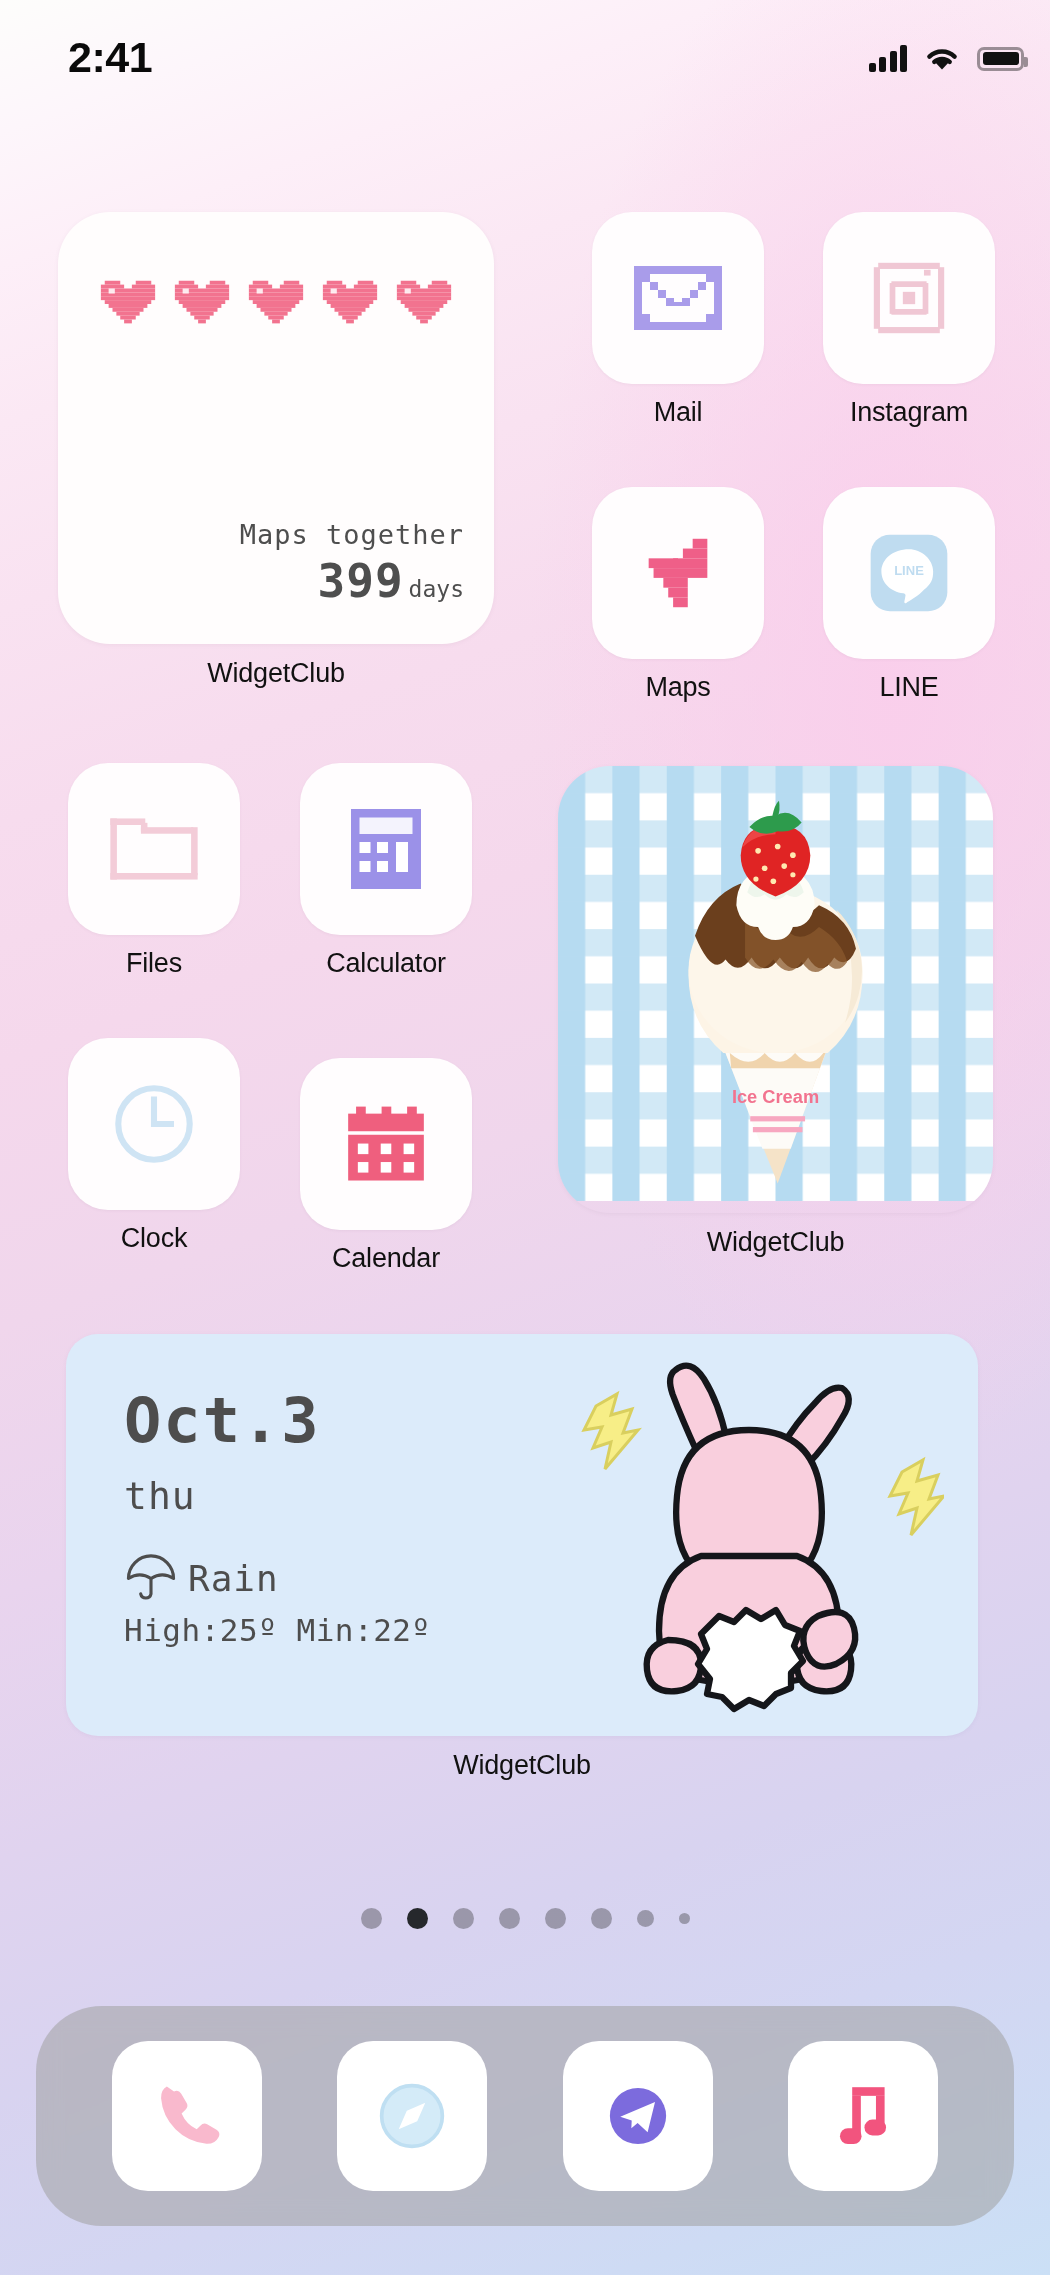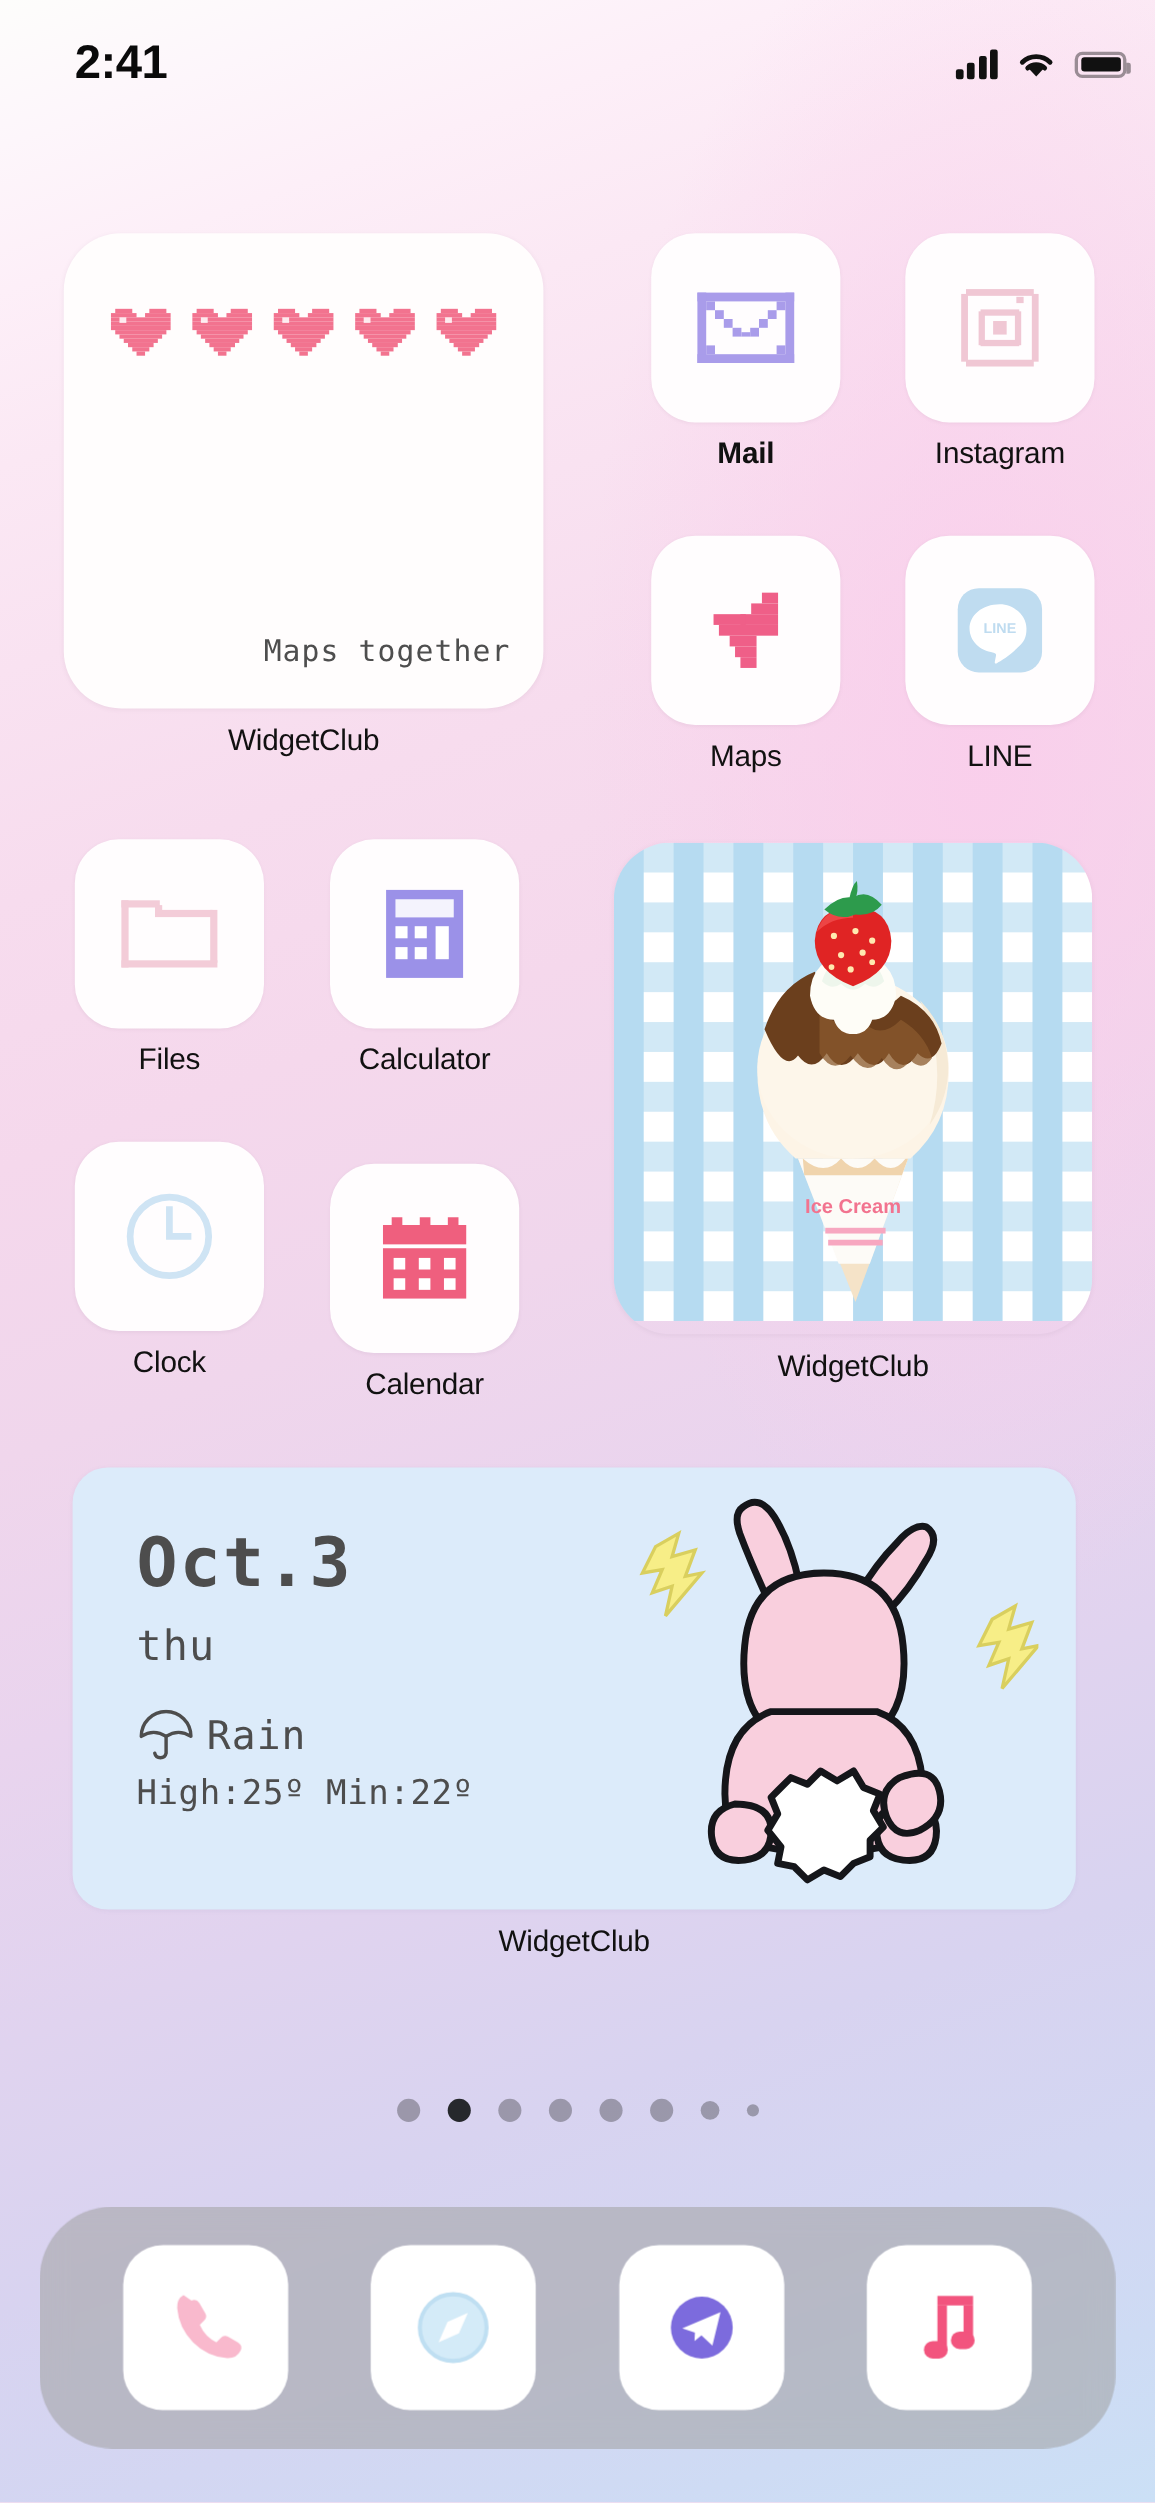--- a/index.html
+++ b/index.html
@@ -264,26 +264,29 @@
                 <rect x="4" y="8" width="8" height="1"></rect>
               <rect x="5" y="9" width="6" height="1"></rect>
                 <rect x="6" y="10" width="4" height="1"></rect>
               <rect x="7" y="11" width="2" height="1"></rect>
             </g>
             <rect x="3" y="3" width="1.6" height="1.3" fill="#fff" opacity=".85"></rect>
           </svg>
         </div>
         <div class="hw-text">
           <div class="t1">Maps together</div>
+          <div class="t2">
+            <b>399</b><small>days</small>
+          </div>
         </div>
       </div>
       <div class="widget-lbl">WidgetClub</div>
     </div>
 
-    <div class="app" style="left:592px; top:212px;font-weight:bold;">
+    <div class="app" style="left:592px; top:212px;">
       <div class="tile">
         <svg width="96" height="74" viewBox="0 0 24 18" class="px">
           <g fill="#a99cea">
             <rect x="1" y="1" width="22" height="2"></rect>
             <rect x="1" y="1" width="2" height="16"></rect>
             <rect x="21" y="1" width="2" height="16"></rect>
             <rect x="1" y="15" width="22" height="2"></rect>
             <rect x="3" y="3" width="2" height="2"></rect>
               <rect x="19" y="3" width="2" height="2"></rect>
             <rect x="5" y="5" width="2" height="2"></rect>

